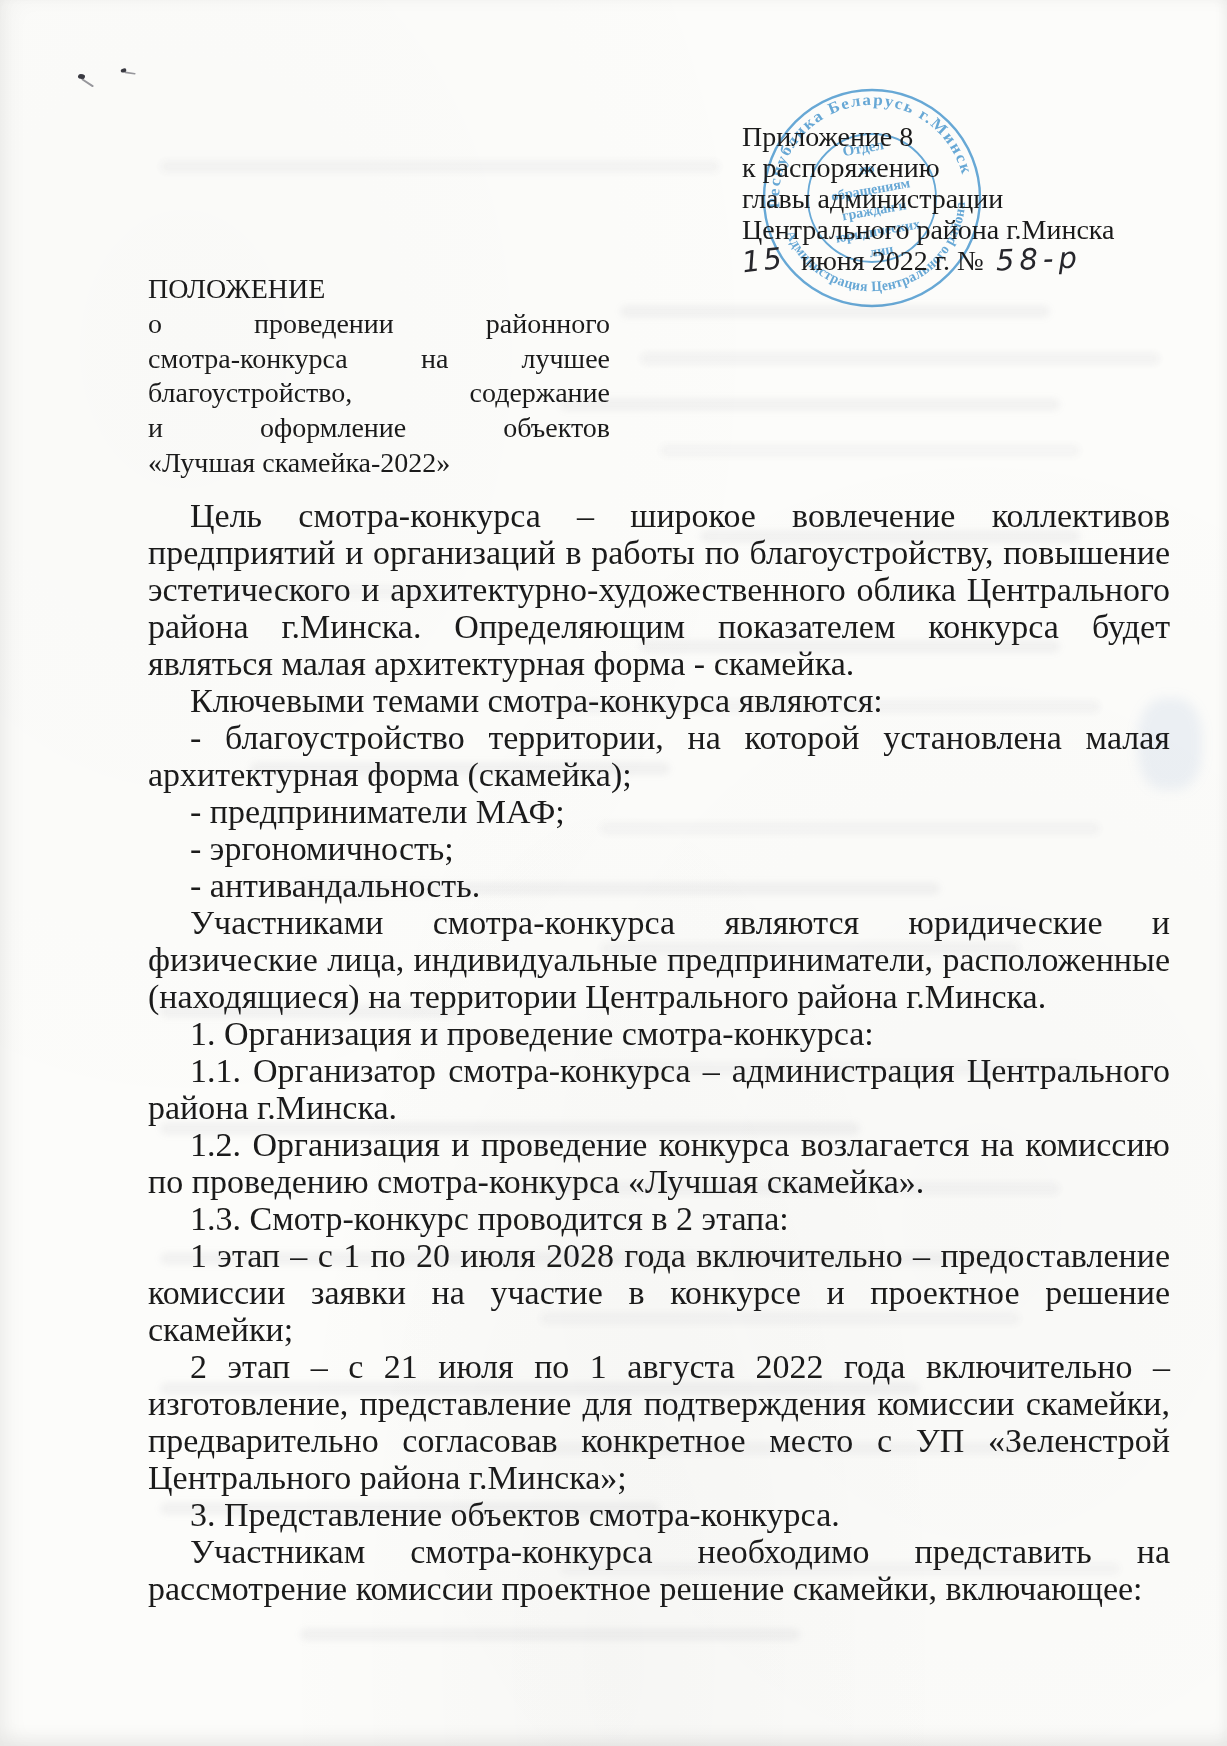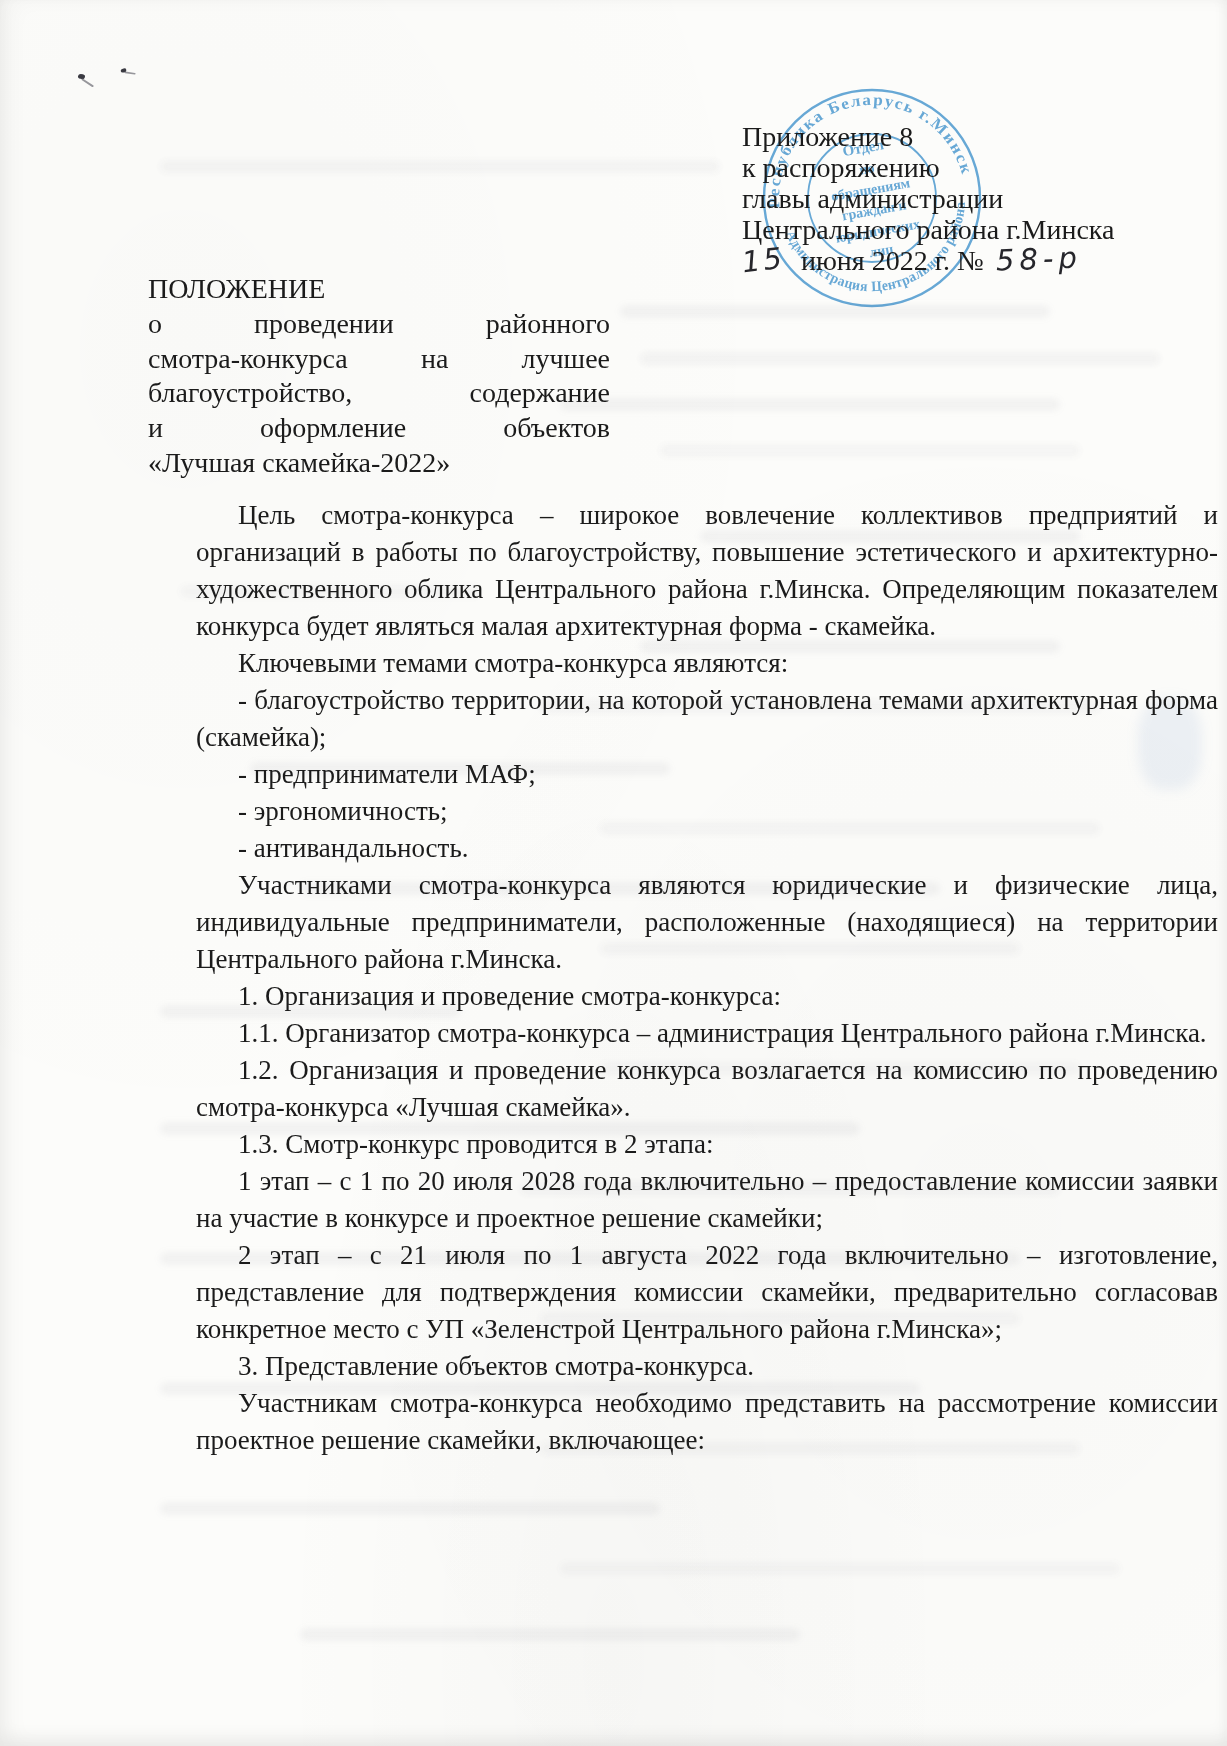--- a/index.html
+++ b/index.html
@@ -35,24 +35,23 @@
   
   .title{
     position:absolute;left:148px;top:272px;width:462px;
     font-size:28px;line-height:34.8px;
     z-index:3;
   }
   .title .jl{text-align:justify;text-align-last:justify;}
   
   .bodytext{
     position:absolute;left:148px;top:497px;width:1022px;
-    font-size:27px;line-height:37px;
+    font-size:34px;line-height:37px;
     text-align:justify;
     z-index:3;
-    margin-left:48px;
   }
   .bodytext p{margin:0;text-indent:42px;}
   
   .stamp{
     position:absolute;left:760px;top:86px;width:224px;height:224px;
     mix-blend-mode:multiply;
     z-index:2;
     filter:blur(.4px);
   }
   .stamp text{font-family:"Liberation Serif","DejaVu Serif",serif;font-weight:bold;}
@@ -138,21 +137,21 @@
     <div class="jl">о проведении районного</div>
     <div class="jl">смотра-конкурса на лучшее</div>
     <div class="jl">благоустройство, содержание</div>
     <div class="jl">и оформление объектов</div>
     <div>«Лучшая скамейка-2022»</div>
   </div>
 
   <div class="bodytext">
     <p>Цель смотра-конкурса – широкое вовлечение коллективов предприятий и организаций в работы по благоустройству, повышение эстетического и архитектурно-художественного облика Центрального района г.Минска. Определяющим показателем конкурса будет являться малая архитектурная форма - скамейка.</p>
     <p>Ключевыми темами смотра-конкурса являются:</p>
-    <p>- благоустройство территории, на которой установлена темами архитектурная форма (скамейка);</p>
+    <p>- благоустройство территории, на которой установлена малая архитектурная форма (скамейка);</p>
     <p>- предприниматели МАФ;</p>
     <p>- эргономичность;</p>
     <p>- антивандальность.</p>
     <p>Участниками смотра-конкурса являются юридические и физические лица, индивидуальные предприниматели, расположенные (находящиеся) на территории Центрального района г.Минска.</p>
     <p>1. Организация и проведение смотра-конкурса:</p>
     <p>1.1. Организатор смотра-конкурса – администрация Центрального района г.Минска.</p>
     <p>1.2. Организация и проведение конкурса возлагается на комиссию по проведению смотра-конкурса «Лучшая скамейка».</p>
     <p>1.3. Смотр-конкурс проводится в 2 этапа:</p>
     <p>1 этап – с 1 по 20 июля 2028 года включительно – предоставление комиссии заявки на участие в конкурсе и проектное решение скамейки;</p>
     <p>2 этап – с 21 июля по 1 августа 2022 года включительно – изготовление, представление для подтверждения комиссии скамейки, предварительно согласовав конкретное место с УП «Зеленстрой Центрального района г.Минска»;</p>

